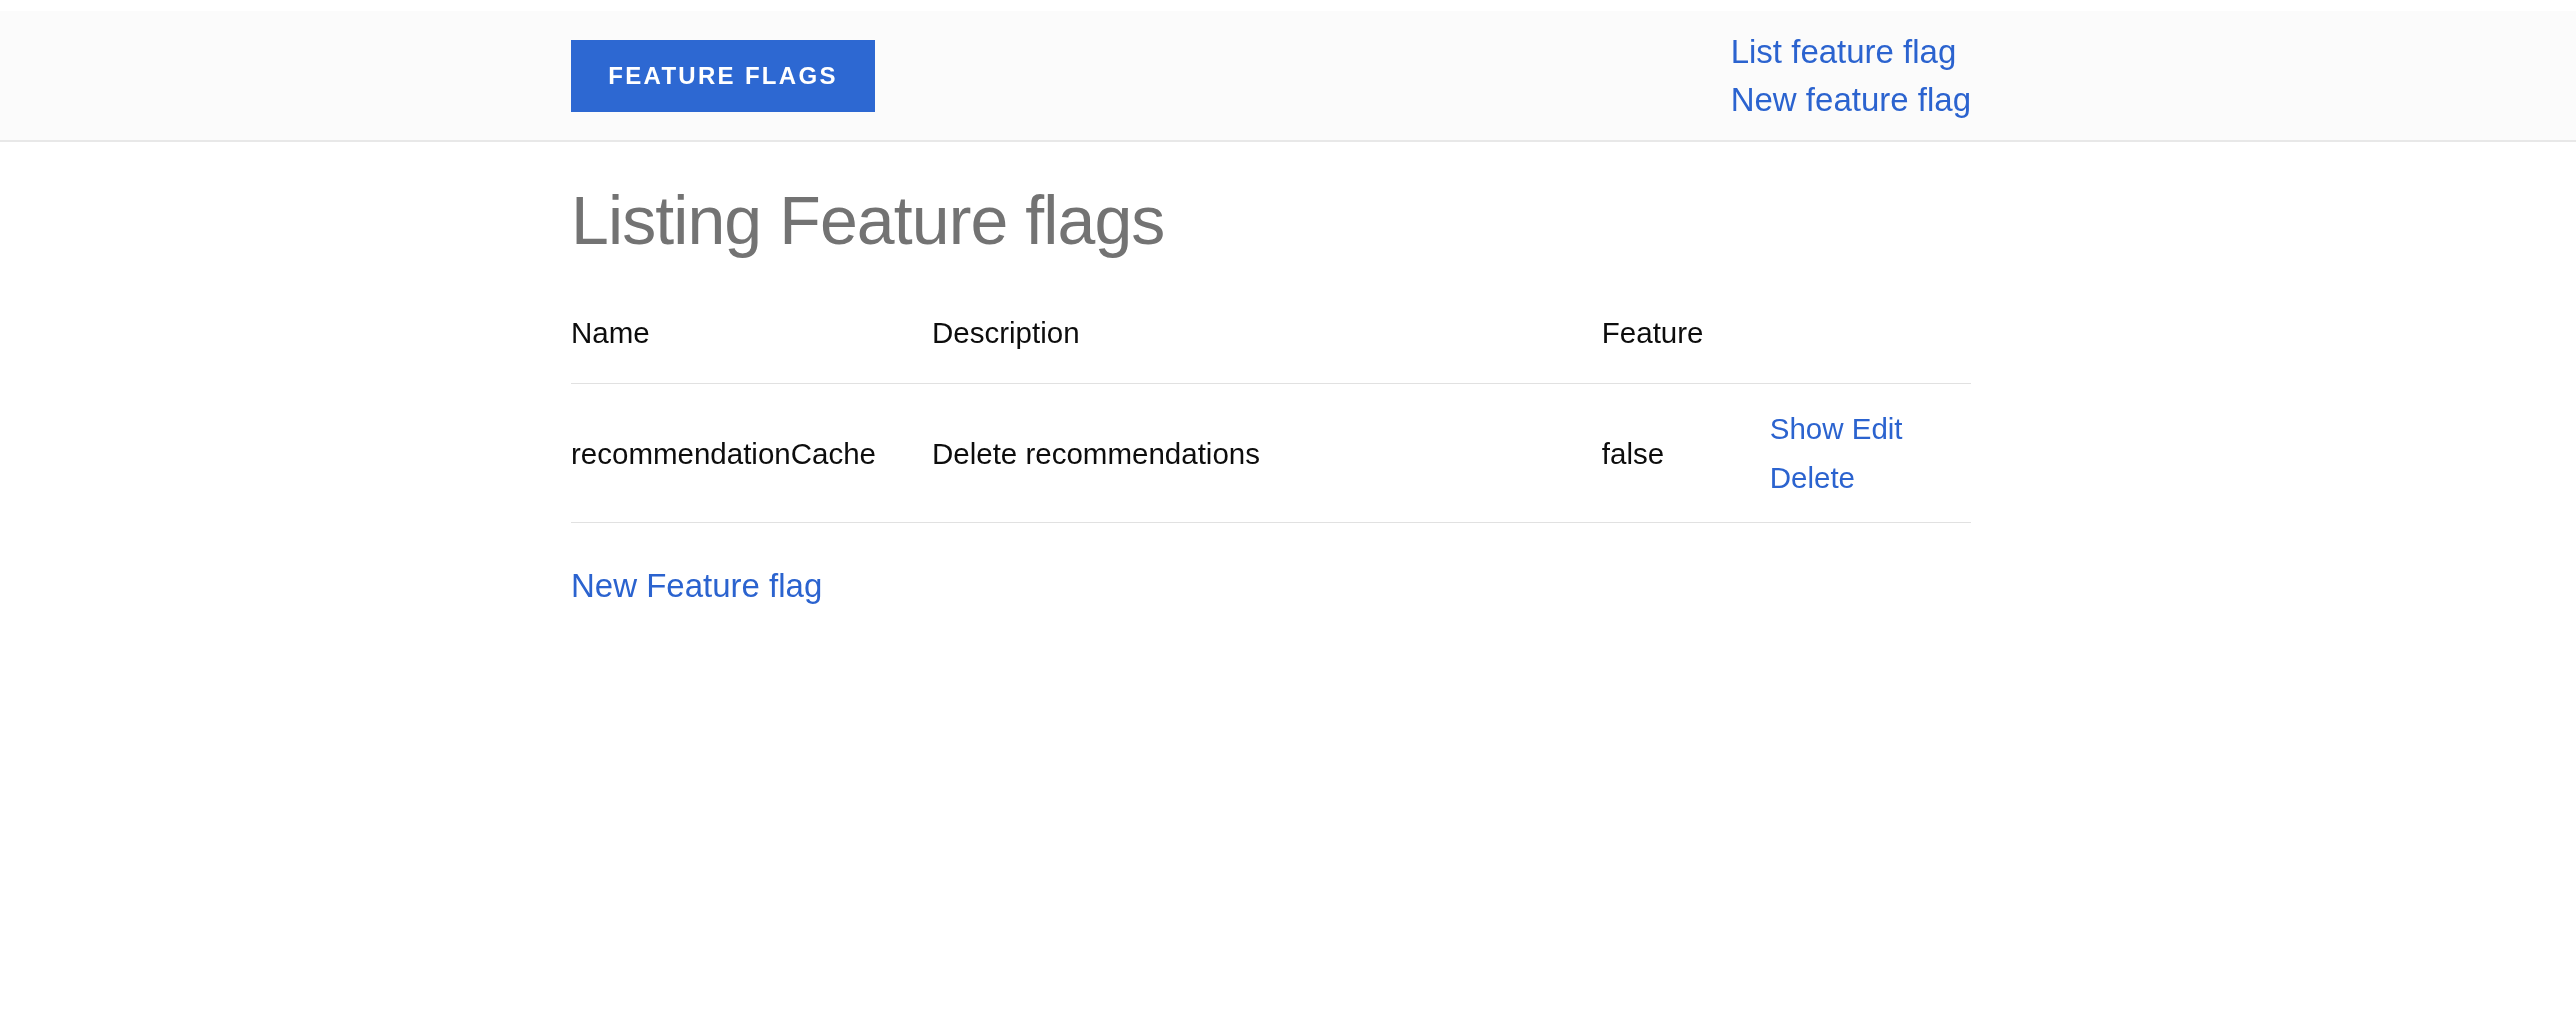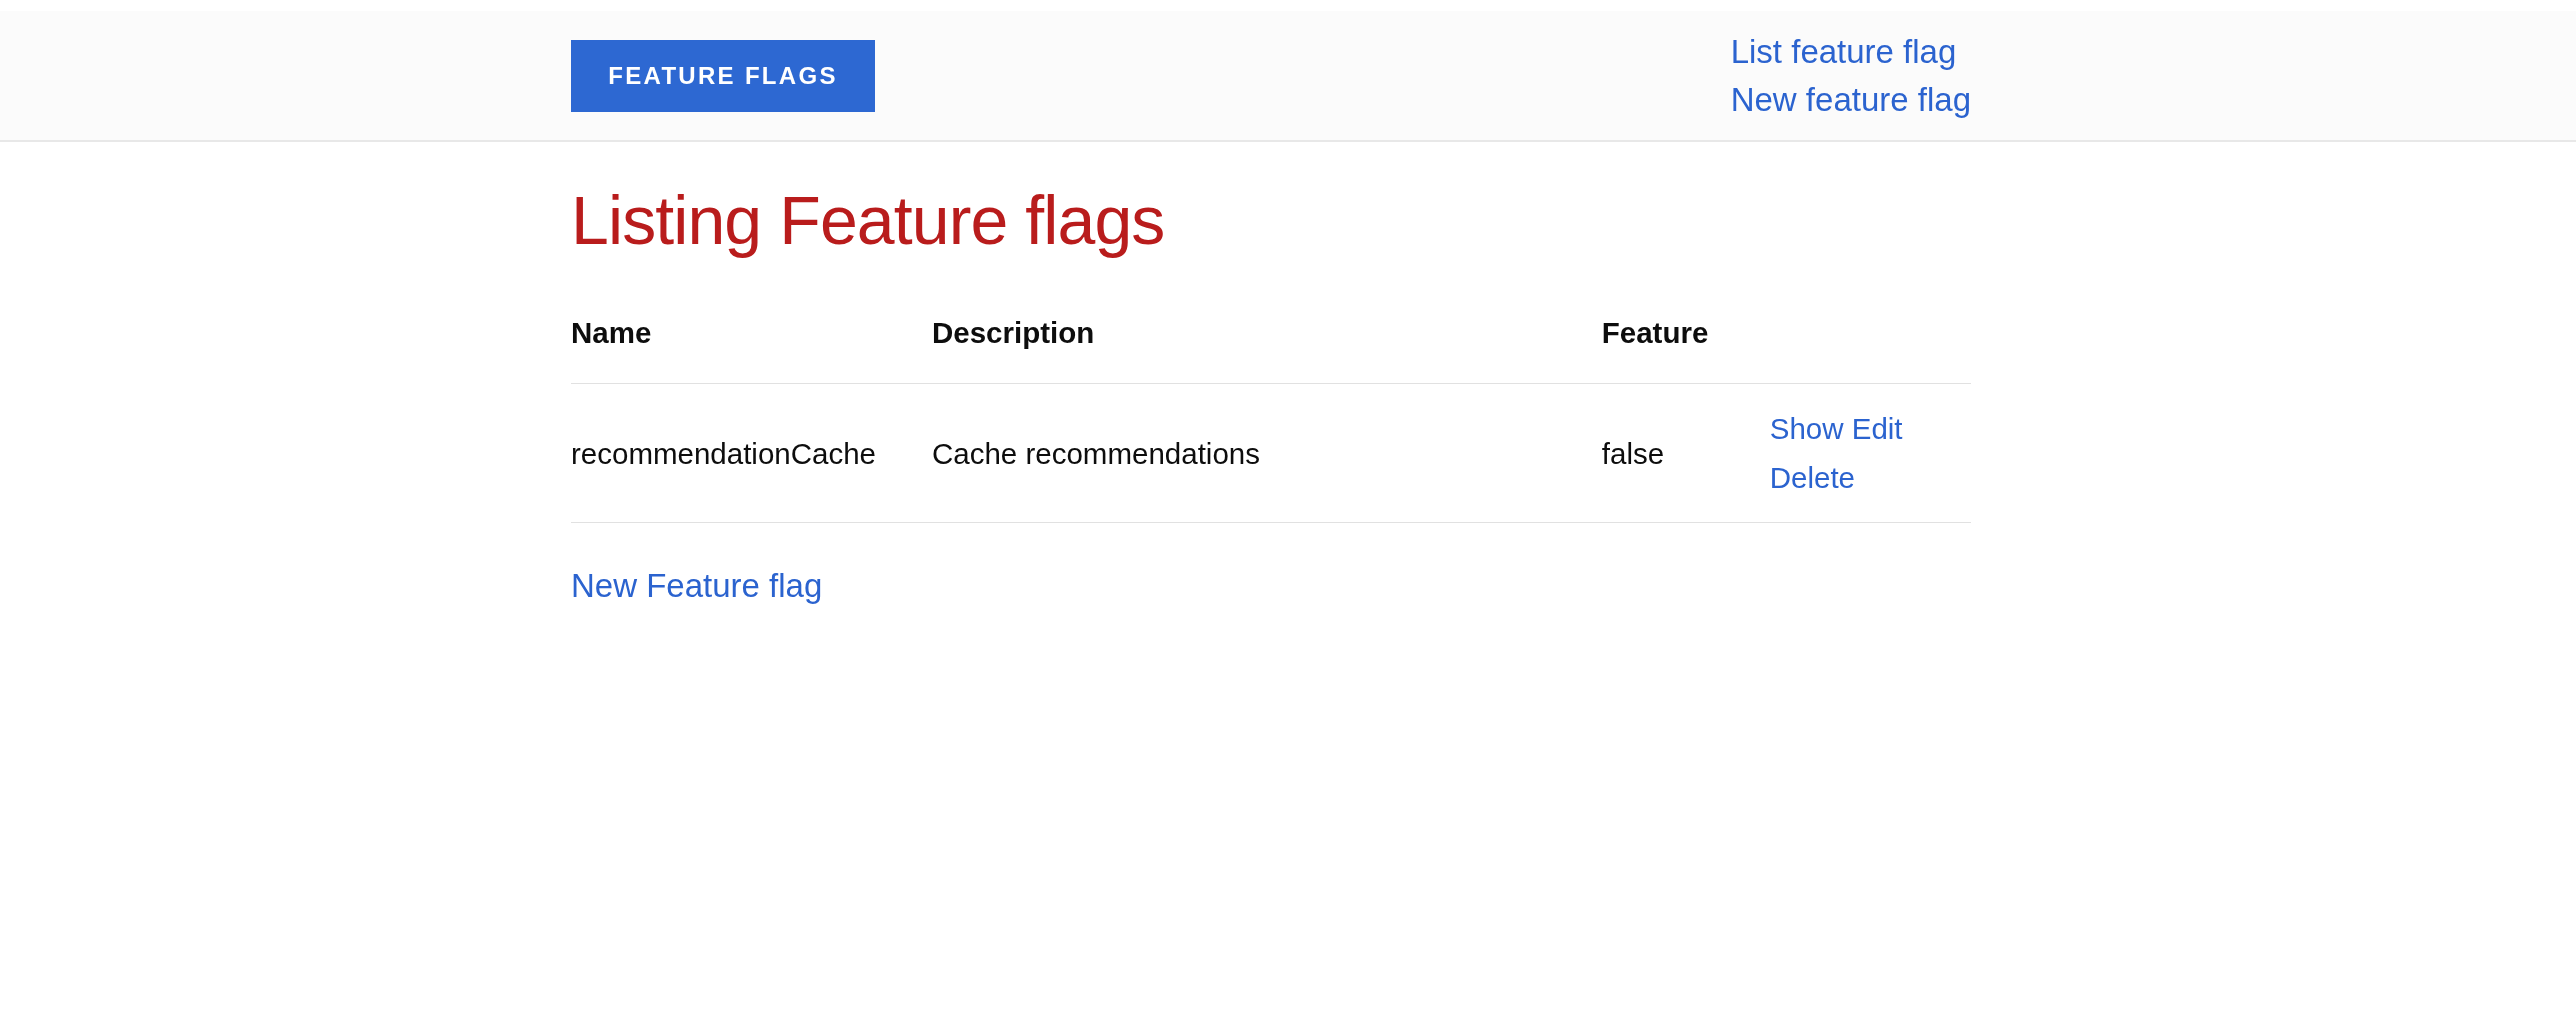--- a/index.html
+++ b/index.html
@@ -41,36 +41,36 @@
   }
   a { color: #2b63cf; text-decoration: none; cursor: pointer; }
   .topnav a { font-size: 33px; line-height: 48px; }
   
   .page-title {
     margin-top: 37px;
     font-size: 68px;
     font-weight: 400;
     letter-spacing: -0.9px;
     line-height: 83px;
-    color: #b91c1c;
+    color: #737373;
   }
   table {
     margin-top: 46px;
     width: 100%;
     border-collapse: collapse;
     font-size: 29.5px;
     line-height: 49px;
   }
   col.c-name    { width: 330px; }
   col.c-desc    { width: 673px; }
   col.c-enabled { width: 168px; }
   col.c-actions { width: 230px; }
   th {
     text-align: left;
-    font-weight: bold;
+    font-weight: normal;
     padding: 0 28px 26px 28px;
     border-bottom: 1.8px solid #e1e1e1;
     color: #0d0d0d;
   }
   td {
     text-align: left;
     vertical-align: middle;
     padding: 20px 28px;
     border-bottom: 1.8px solid #e1e1e1;
   }
@@ -106,21 +106,21 @@
       <tr>
         <th>Name</th>
         <th>Description</th>
         <th>Feature</th>
         <th></th>
       </tr>
     </thead>
     <tbody>
       <tr>
         <td>recommendationCache</td>
-        <td>Cache recommendations</td>
+        <td>Delete recommendations</td>
         <td>false</td>
         <td class="actions-cell">
           <a>Show</a>
           <a>Edit</a>
           <a>Delete</a>
         </td>
       </tr>
     </tbody>
   </table>
 

